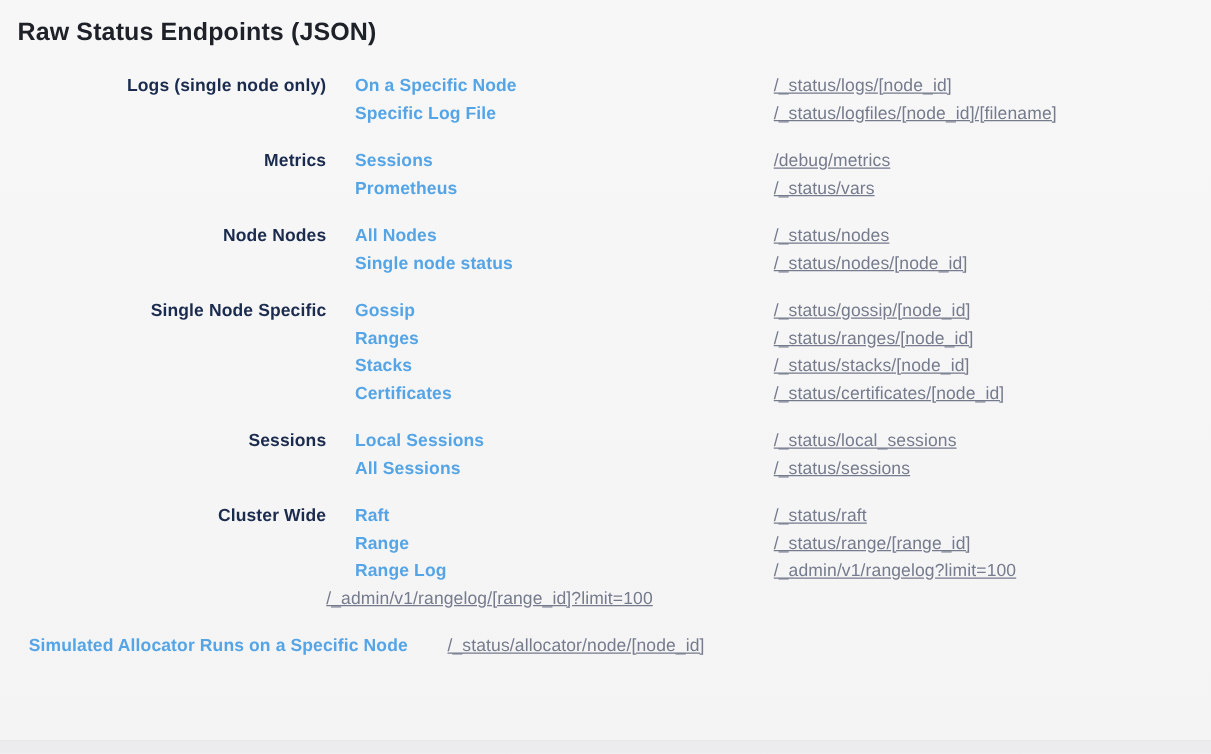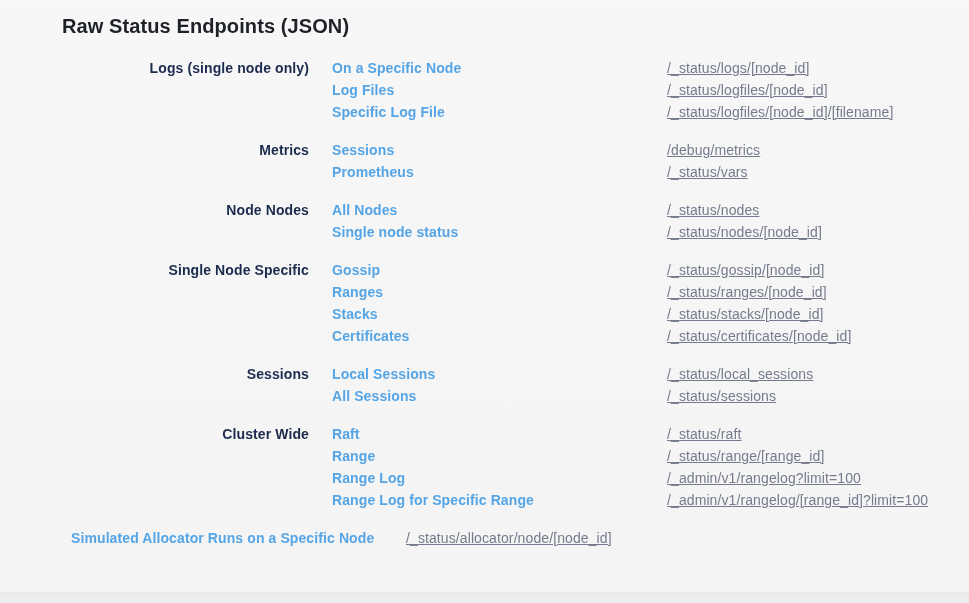--- a/index.html
+++ b/index.html
@@ -9,21 +9,20 @@
   }
   body {
     font-family: "Liberation Sans", "DejaVu Sans", sans-serif;
     background: #f5f5f6;
     position: relative;
   }
   .page {
     width: 969px; height: 603px;
     position: relative;
     background: linear-gradient(180deg, #f7f7f8 0%, #f4f4f5 100%);
-    padding-left: 48px;
   }
   .page-title {
     padding: 13px 0 0 14px;
     font-size: 20px;
     font-weight: 600;
     letter-spacing: 0.1px;
     color: #1e2127;
     line-height: 27px;
   }
   .endpoints {
@@ -78,27 +77,20 @@
   <div class="endpoints" id="endpoints">
       <div class="section">
   <div class="row">
     <div class="cat-cell">Logs (single node only)</div>
     <div class="link-cell">
       <a href="#">On a Specific Node</a>
     </div>
     <div class="path-cell">/_status/logs/[node_id]</div>
   </div>
 
-  <div class="row">
-    <div class="cat-cell"></div>
-    <div class="link-cell">
-      <a href="#">Log Files</a>
-    </div>
-    <div class="path-cell">/_status/logfiles/[node_id]</div>
-  </div>
 
   <div class="row">
     <div class="cat-cell"></div>
     <div class="link-cell">
       <a href="#">Specific Log File</a>
     </div>
     <div class="path-cell">/_status/logfiles/[node_id]/[filename]</div>
   </div>
 </div>
       <div class="section">
@@ -205,23 +197,20 @@
   <div class="row">
     <div class="cat-cell"></div>
     <div class="link-cell">
       <a href="#">Range Log</a>
     </div>
     <div class="path-cell">/_admin/v1/rangelog?limit=100</div>
   </div>
 
   <div class="row">
     <div class="cat-cell"></div>
-    <div class="link-cell">
-      <a href="#">Range Log for Specific Range</a>
-    </div>
     <div class="path-cell">/_admin/v1/rangelog/[range_id]?limit=100</div>
   </div>
 </div>
       <div class="section">
   <div class="row">
     <div class="link-cell">
       <a href="#">Simulated Allocator Runs on a Specific Node</a>
     </div>
     <div class="path-cell">/_status/allocator/node/[node_id]</div>
   </div>

